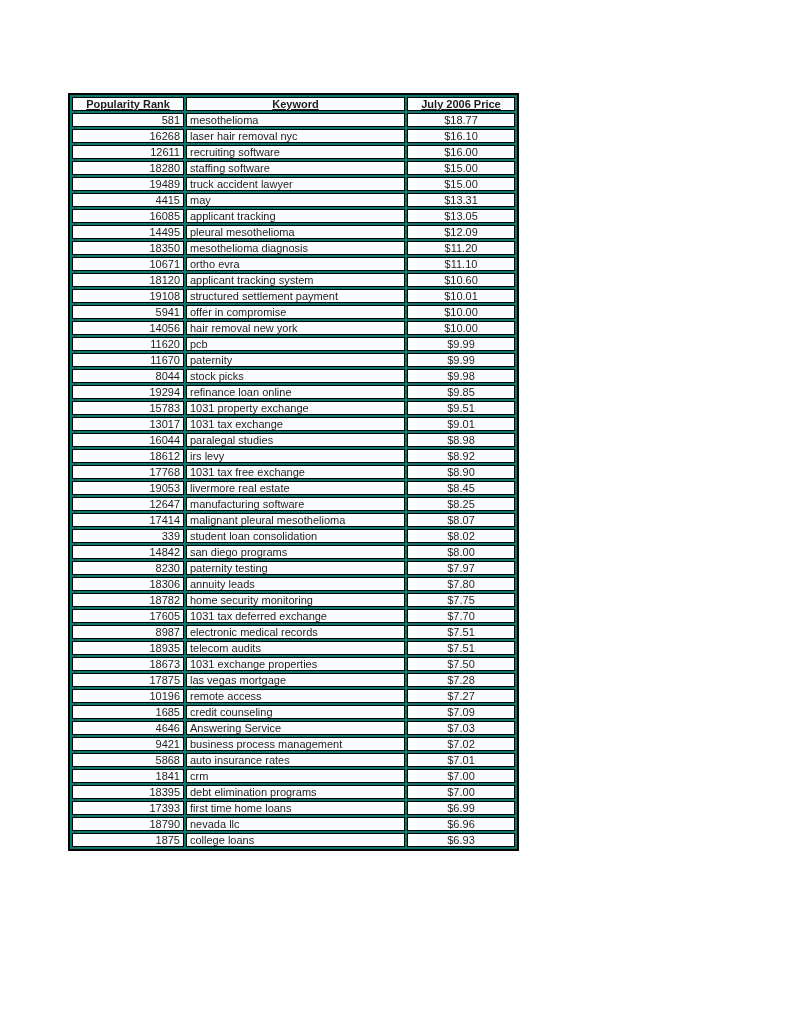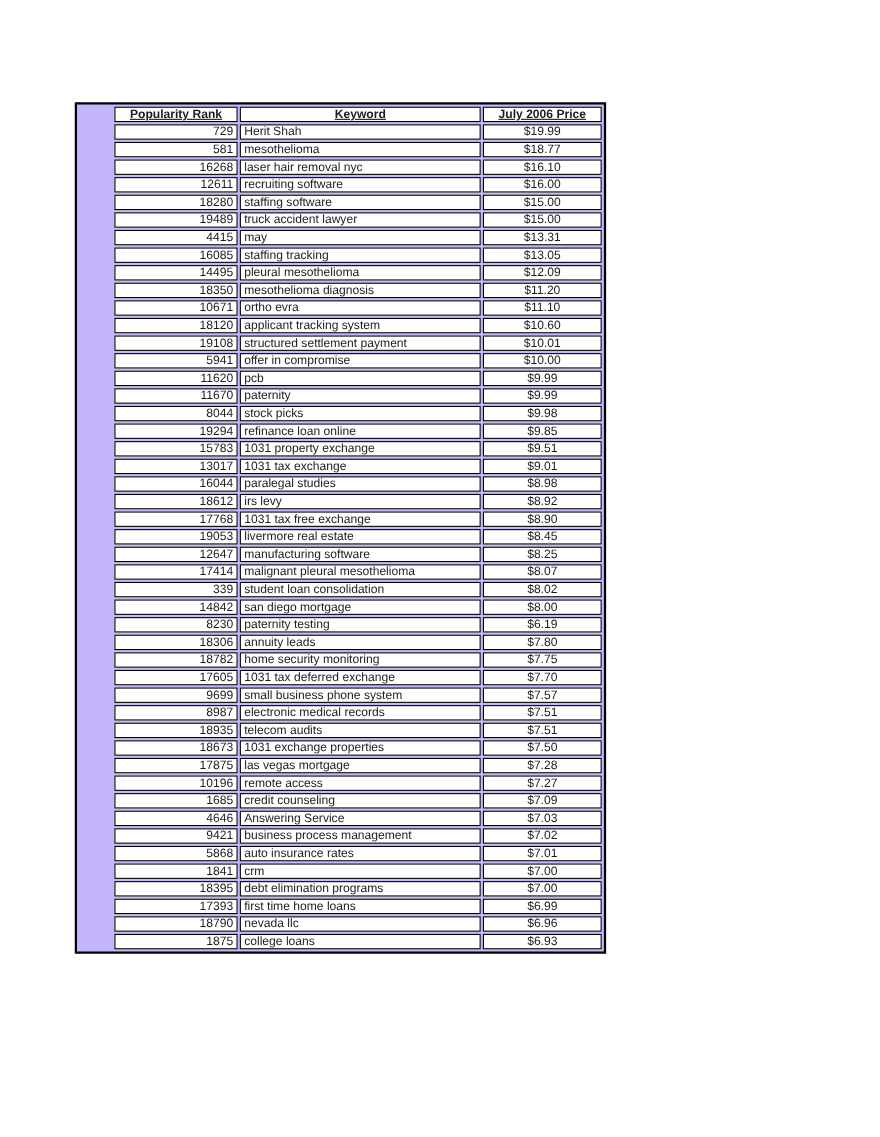--- a/index.html
+++ b/index.html
@@ -14,23 +14,22 @@
     font-family: "Liberation Sans", sans-serif;
     color: #1c1c1c;
   }
   .price-table {
     position: absolute;
     left: 68px;
     top: 93px;
     border: 2px solid #000;
     border-collapse: separate;
     border-spacing: 2px;
-    background: #c4b5fd;
+    background: #0f766e;
     table-layout: fixed;
-    padding-left: 32px;
   }
   .price-table th,
   .price-table td {
     border: 1px solid #000;
     font-size: 11px;
     line-height: 12px;
     height: 12px;
     padding: 0 3px;
     white-space: nowrap;
     overflow: hidden;
@@ -55,25 +54,20 @@
   <table class="price-table">
     <thead>
       <tr>
         <th class="col-rank">Popularity Rank</th>
         <th class="col-keyword">Keyword</th>
         <th class="col-price">July 2006 Price</th>
       </tr>
     </thead>
     <tbody id="table-body">
         <tr>
-          <td class="cell-rank">729</td>
-          <td class="cell-keyword">Herit Shah</td>
-          <td class="cell-price">$19.99</td>
-        </tr>
-        <tr>
           <td class="cell-rank">581</td>
           <td class="cell-keyword">mesothelioma</td>
           <td class="cell-price">$18.77</td>
         </tr>
         <tr>
           <td class="cell-rank">16268</td>
           <td class="cell-keyword">laser hair removal nyc</td>
           <td class="cell-price">$16.10</td>
         </tr>
         <tr>
@@ -91,21 +85,21 @@
           <td class="cell-keyword">truck accident lawyer</td>
           <td class="cell-price">$15.00</td>
         </tr>
         <tr>
           <td class="cell-rank">4415</td>
           <td class="cell-keyword">may</td>
           <td class="cell-price">$13.31</td>
         </tr>
         <tr>
           <td class="cell-rank">16085</td>
-          <td class="cell-keyword">staffing tracking</td>
+          <td class="cell-keyword">applicant tracking</td>
           <td class="cell-price">$13.05</td>
         </tr>
         <tr>
           <td class="cell-rank">14495</td>
           <td class="cell-keyword">pleural mesothelioma</td>
           <td class="cell-price">$12.09</td>
         </tr>
         <tr>
           <td class="cell-rank">18350</td>
           <td class="cell-keyword">mesothelioma diagnosis</td>
@@ -125,20 +119,25 @@
           <td class="cell-rank">19108</td>
           <td class="cell-keyword">structured settlement payment</td>
           <td class="cell-price">$10.01</td>
         </tr>
         <tr>
           <td class="cell-rank">5941</td>
           <td class="cell-keyword">offer in compromise</td>
           <td class="cell-price">$10.00</td>
         </tr>
         <tr>
+          <td class="cell-rank">14056</td>
+          <td class="cell-keyword">hair removal new york</td>
+          <td class="cell-price">$10.00</td>
+        </tr>
+        <tr>
           <td class="cell-rank">11620</td>
           <td class="cell-keyword">pcb</td>
           <td class="cell-price">$9.99</td>
         </tr>
         <tr>
           <td class="cell-rank">11670</td>
           <td class="cell-keyword">paternity</td>
           <td class="cell-price">$9.99</td>
         </tr>
         <tr>
@@ -191,47 +190,42 @@
           <td class="cell-keyword">malignant pleural mesothelioma</td>
           <td class="cell-price">$8.07</td>
         </tr>
         <tr>
           <td class="cell-rank">339</td>
           <td class="cell-keyword">student loan consolidation</td>
           <td class="cell-price">$8.02</td>
         </tr>
         <tr>
           <td class="cell-rank">14842</td>
-          <td class="cell-keyword">san diego mortgage</td>
+          <td class="cell-keyword">san diego programs</td>
           <td class="cell-price">$8.00</td>
         </tr>
         <tr>
           <td class="cell-rank">8230</td>
           <td class="cell-keyword">paternity testing</td>
-          <td class="cell-price">$6.19</td>
+          <td class="cell-price">$7.97</td>
         </tr>
         <tr>
           <td class="cell-rank">18306</td>
           <td class="cell-keyword">annuity leads</td>
           <td class="cell-price">$7.80</td>
         </tr>
         <tr>
           <td class="cell-rank">18782</td>
           <td class="cell-keyword">home security monitoring</td>
           <td class="cell-price">$7.75</td>
         </tr>
         <tr>
           <td class="cell-rank">17605</td>
           <td class="cell-keyword">1031 tax deferred exchange</td>
           <td class="cell-price">$7.70</td>
-        </tr>
-        <tr>
-          <td class="cell-rank">9699</td>
-          <td class="cell-keyword">small business phone system</td>
-          <td class="cell-price">$7.57</td>
         </tr>
         <tr>
           <td class="cell-rank">8987</td>
           <td class="cell-keyword">electronic medical records</td>
           <td class="cell-price">$7.51</td>
         </tr>
         <tr>
           <td class="cell-rank">18935</td>
           <td class="cell-keyword">telecom audits</td>
           <td class="cell-price">$7.51</td>

